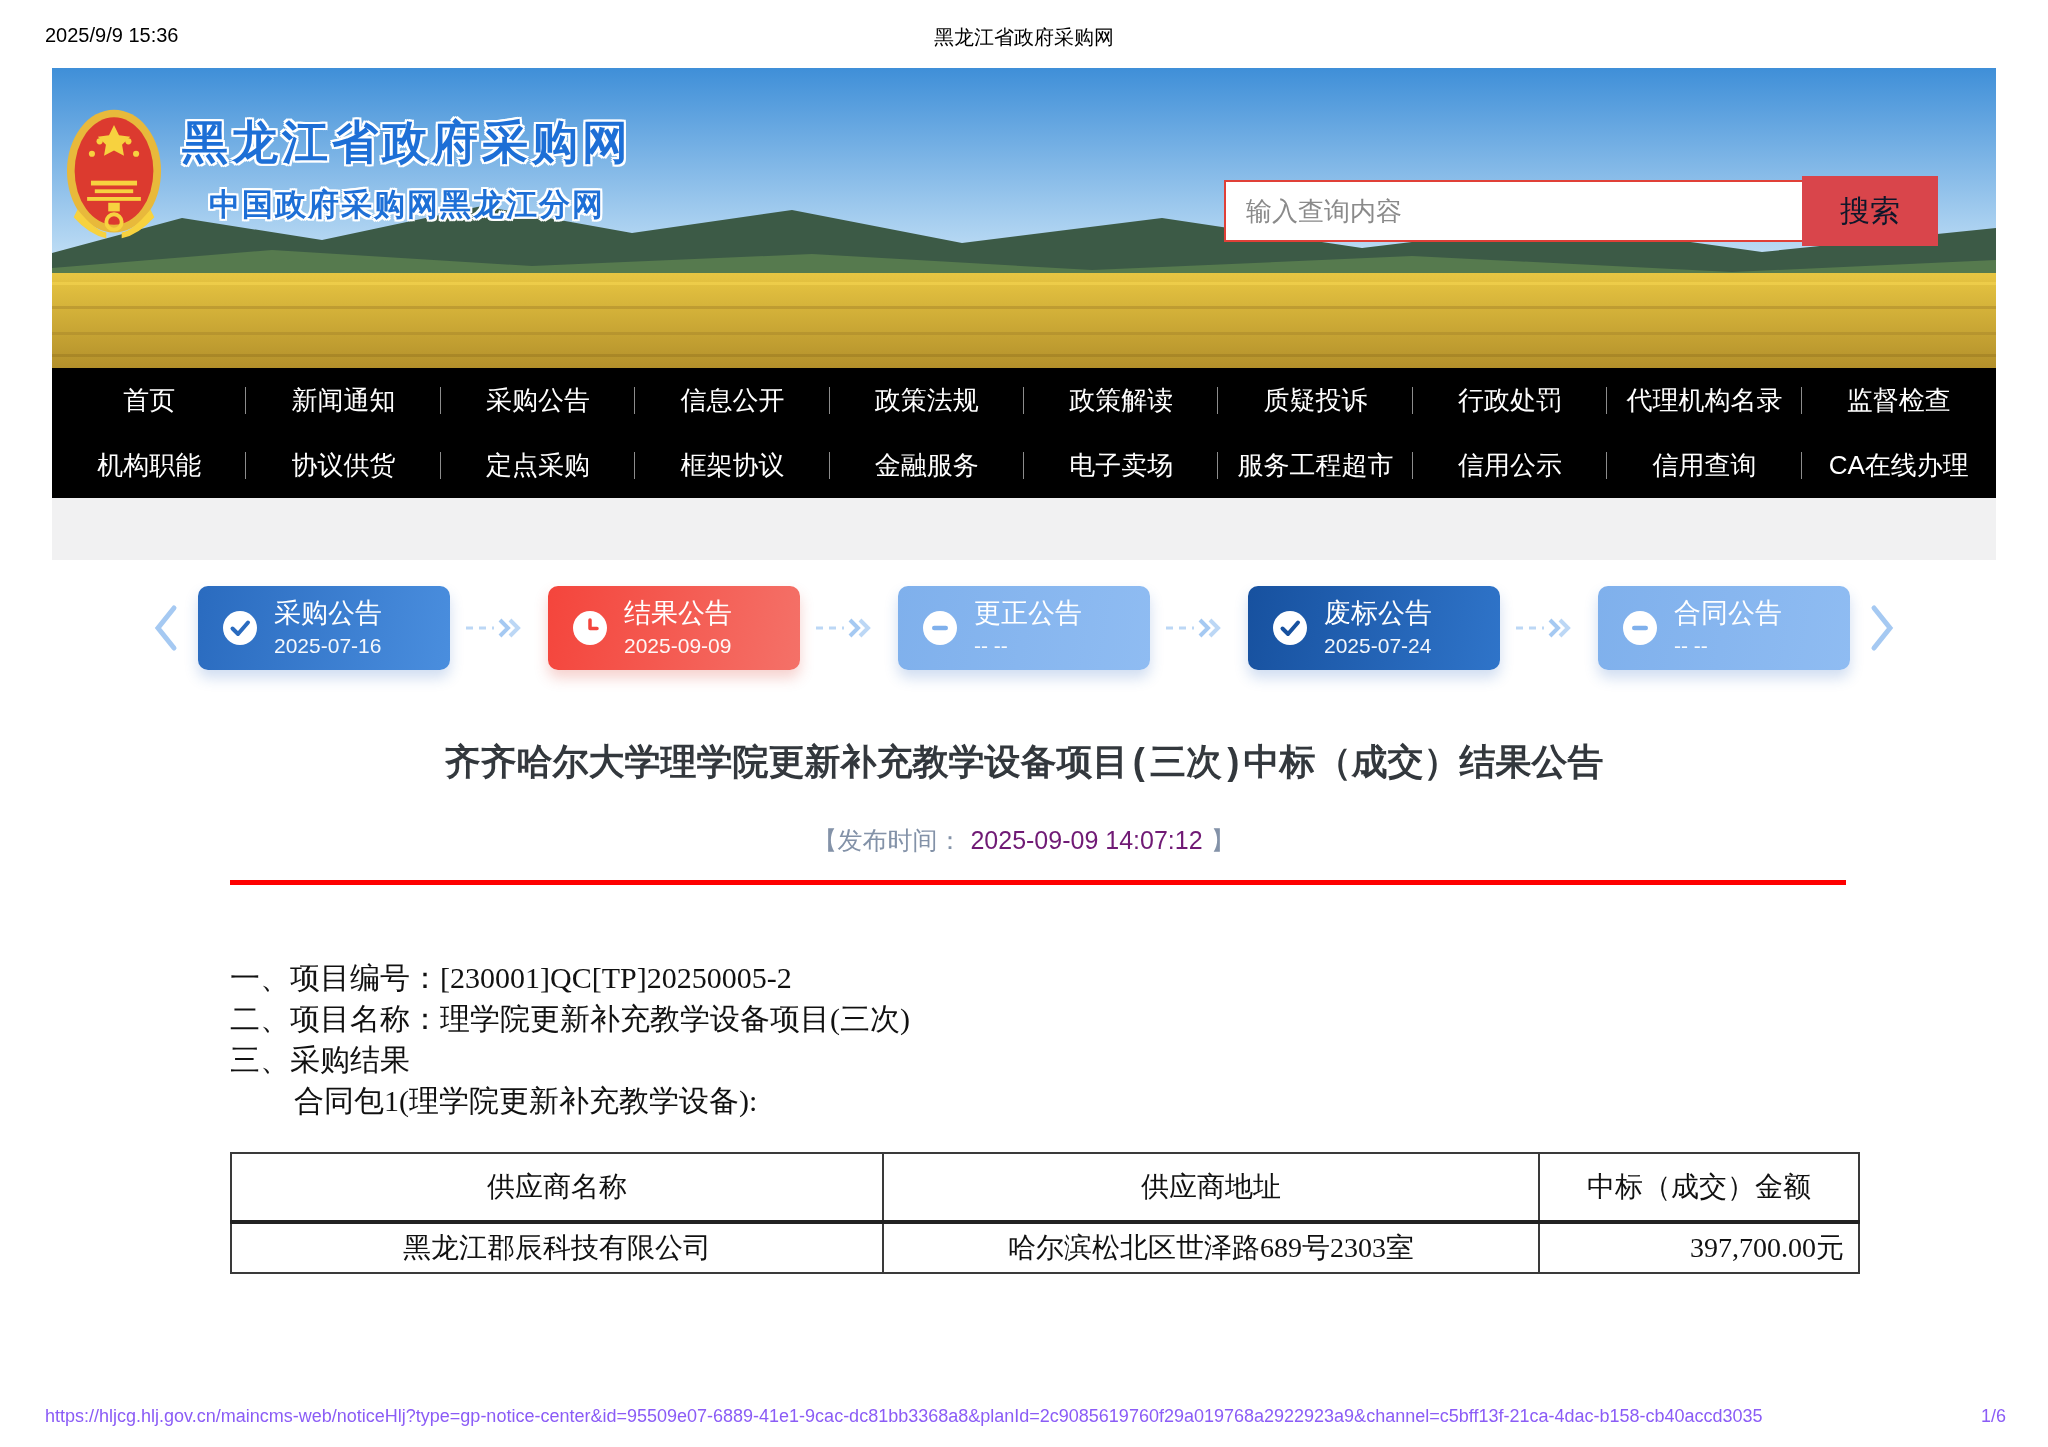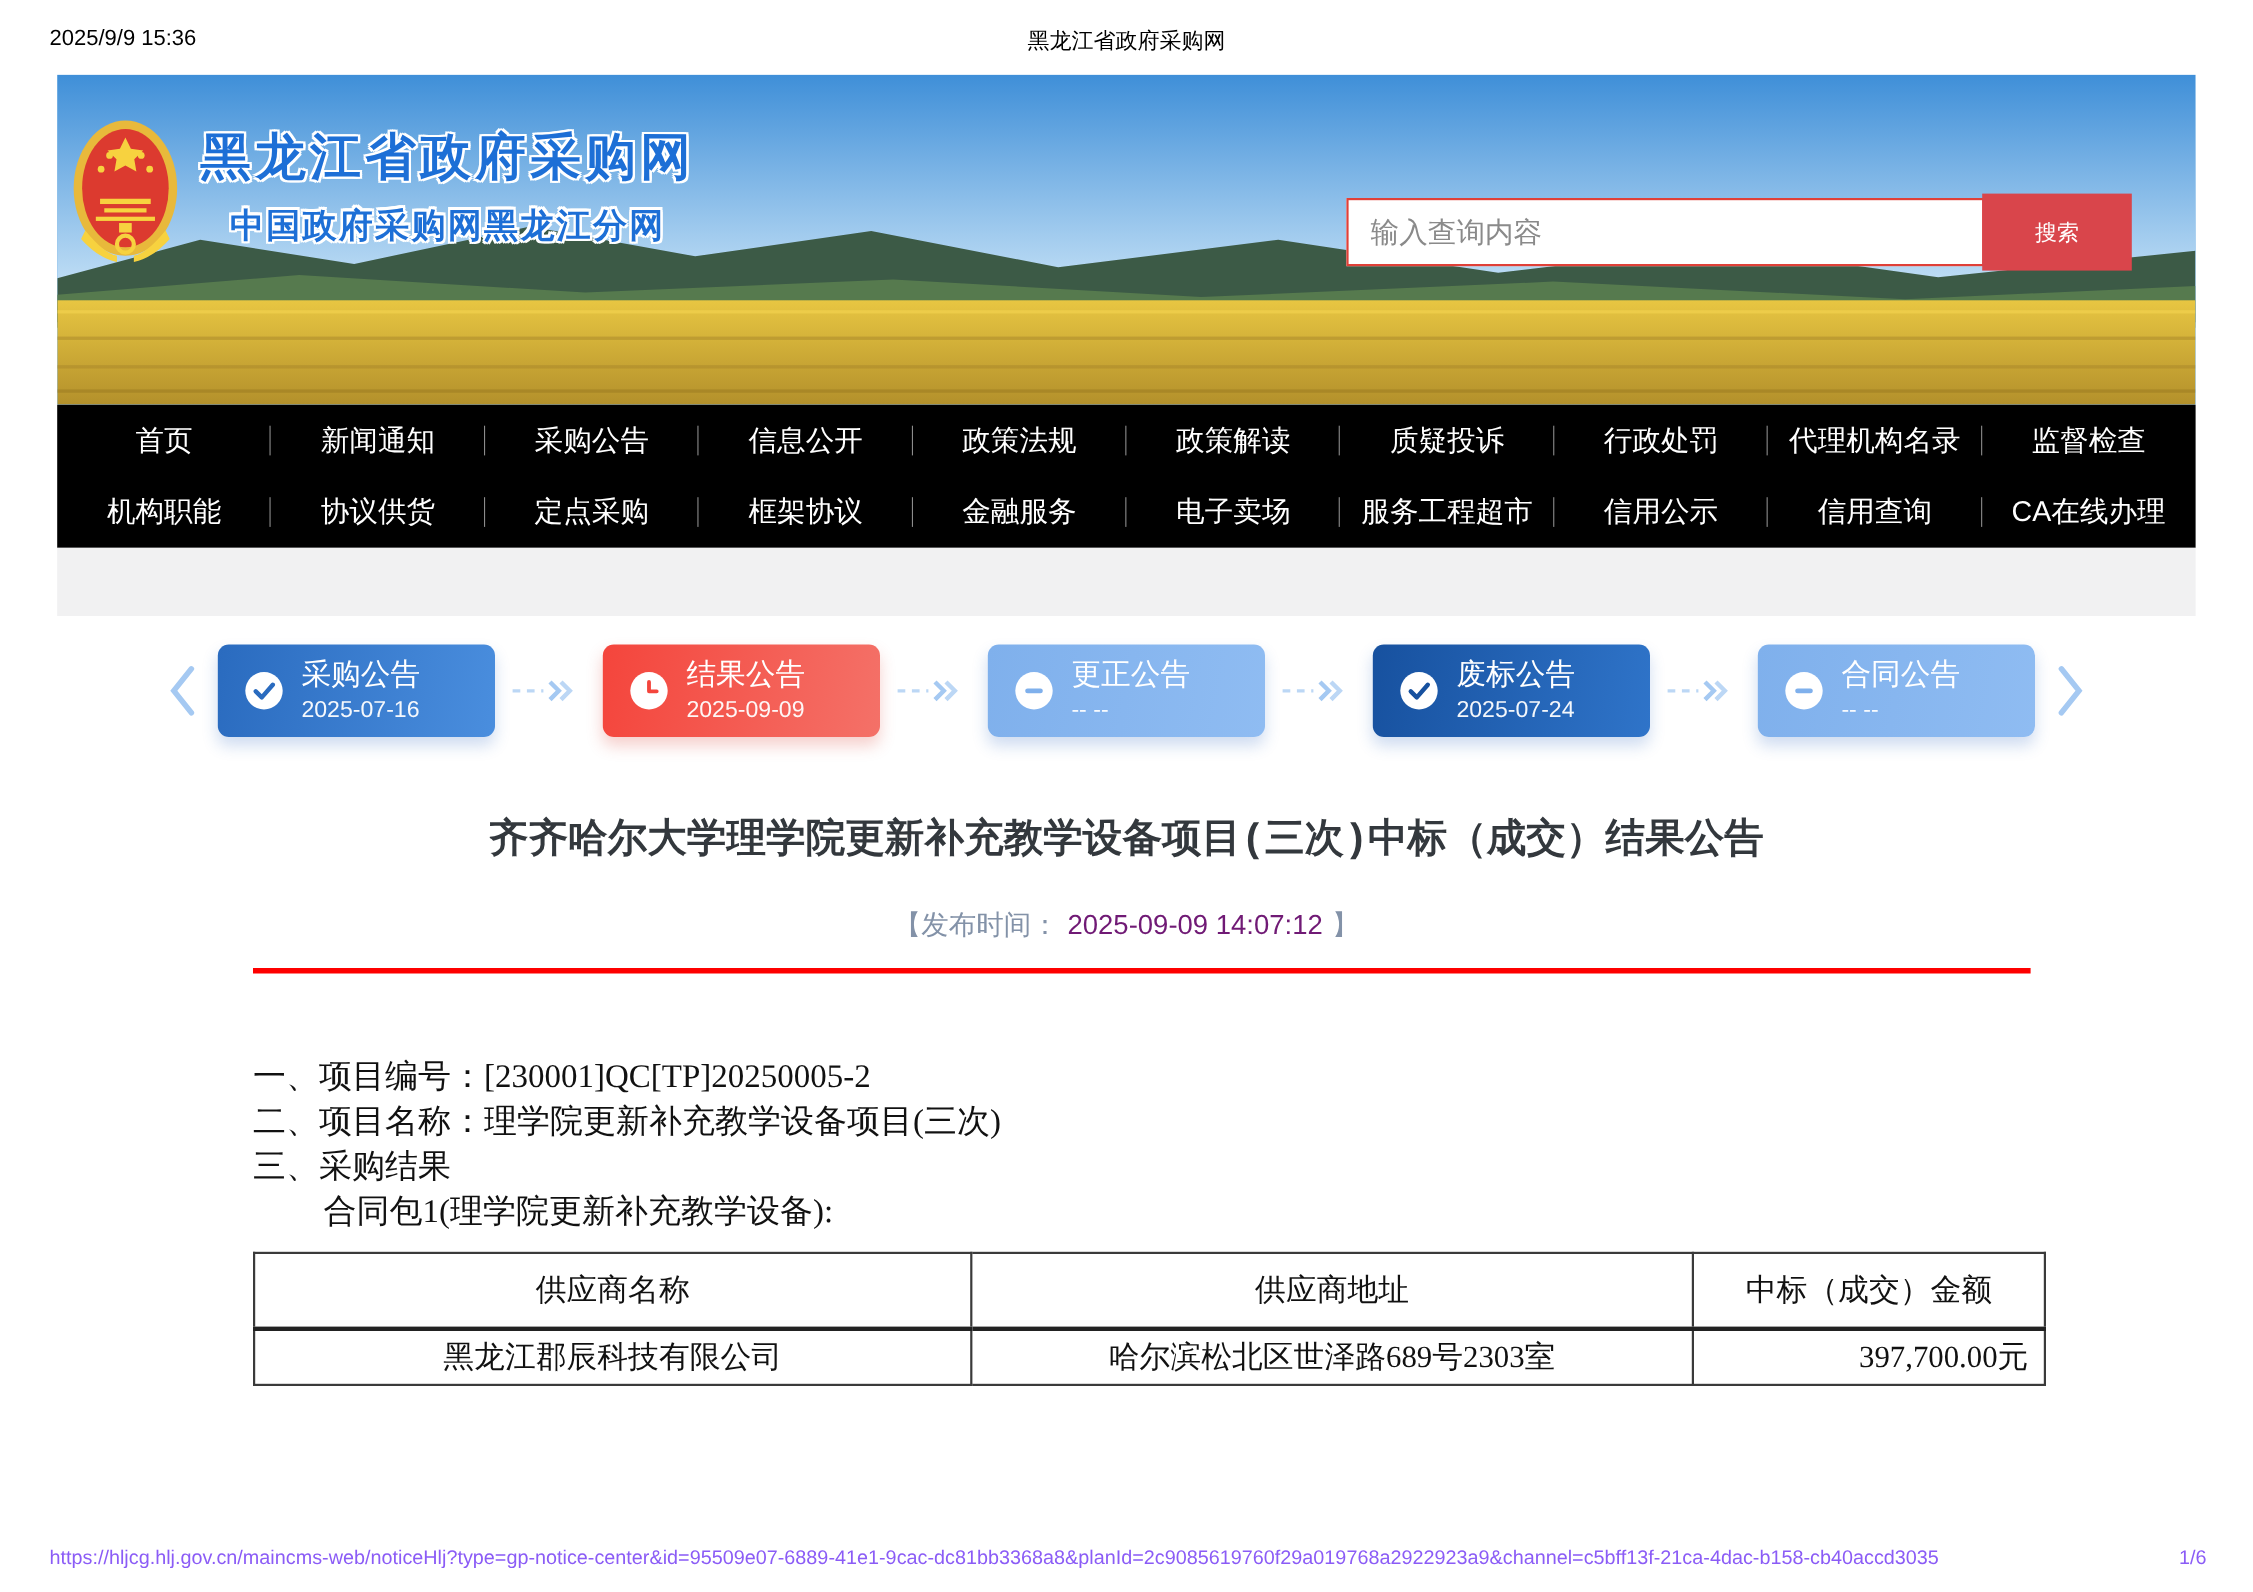--- a/index.html
+++ b/index.html
@@ -17,21 +17,21 @@
   .brand { position:absolute; left:14px; top:20px; display:flex; }
   .emblem { width:96px; height:170px; }
   .brand-text { margin-left:20px; padding-top:24px; }
   .site-title { font-size:46px; font-weight:bold; color:#1d6fd6; letter-spacing:4px;
     text-shadow:-2px -2px 0 #fff,2px -2px 0 #fff,-2px 2px 0 #fff,2px 2px 0 #fff,0 -2px 0 #fff,0 2px 0 #fff,-2px 0 0 #fff,2px 0 0 #fff; }
   .site-subtitle { margin-top:10px; font-size:31px; font-weight:bold; color:#1d6fd6; letter-spacing:2px;
     text-shadow:-2px -2px 0 #fff,2px -2px 0 #fff,-2px 2px 0 #fff,2px 2px 0 #fff,0 -2px 0 #fff,0 2px 0 #fff,-2px 0 0 #fff,2px 0 0 #fff;text-align:center; }
   .search { position:absolute; top:108px; right:58px; display:flex; align-items:center; }
   .search-input { width:536px; height:58px; border:2px solid #e04038; padding:0 20px; font-size:26px; color:#333; outline:none; font-family:"Liberation Sans",sans-serif; }
   .search-input::placeholder { color:#8a8a8a; }
-  .search-btn { width:136px; height:70px; margin-left:-2px; background:#d9454b; color:#ffffff; font-size:20px; border:none; cursor:pointer; font-family:"Liberation Sans",sans-serif; }
+  .search-btn { width:136px; height:70px; margin-left:-2px; background:#d9454b; color:#0f172a; font-size:30px; border:none; cursor:pointer; font-family:"Liberation Sans",sans-serif; }
 
   
   .nav { position:absolute; left:52px; top:368px; width:1944px; height:130px; background:#000000; }
   .nav-row { display:grid; grid-template-columns:repeat(10,1fr); height:65px; }
   .nav-item { position:relative; text-align:center; color:#fff; font-size:26px; text-decoration:none; line-height:65px; height:65px; cursor:pointer; }
   .nav-item::after { content:""; position:absolute; right:0; top:19px; width:1px; height:27px; background:rgba(255,255,255,.55); }
   .nav-item:last-child::after { display:none; }
   .gray-strip { position:absolute; left:52px; top:498px; width:1944px; height:62px; background:#f1f1f2; }
 
   
@@ -57,21 +57,21 @@
   .article-title { position:absolute; top:738px; left:0; width:2048px; text-align:center; font-size:36px; font-weight:bold; color:#33383d; margin:0;font-family:Liberation Mono, monospace; }
   .publish { position:absolute; top:824px; left:0; width:2048px; text-align:center; font-size:25px; color:#8392a8; }
   .publish-date { color:#701a75; margin:0 8px; }
   .divider { position:absolute; top:880px; left:230px; width:1616px; height:5px; background:#fe0000; }
 
   .body-text { position:absolute; left:230px; top:958px; width:1616px; font-family:"Liberation Serif", serif; color:#111; }
   .body-text p { margin:0; font-size:30px; }
   .p2 { margin-top:56px; }
   .p3 { margin-top:52px; }
   .p4 { margin-top:42px; padding-left:64px; font-size:28px; }
-  .result-table { margin-top:16px; width:1616px; border-collapse:collapse; font-family:"Liberation Serif", serif; table-layout:fixed; }
+  .result-table { margin-top:30px; width:1616px; border-collapse:collapse; font-family:"Liberation Serif", serif; table-layout:fixed; }
   .result-table th, .result-table td { border:2px solid #3a3a3a; font-weight:normal; font-size:28px; color:#111; text-align:center; }
   .result-table th { height:64px; border-bottom:4px solid #222; }
   .result-table td { height:46px; }
   .col-name { width:648px; } .col-addr { width:652px; } .col-amt { width:316px; }
   .amount { text-align:right !important; padding-right:14px; }
 
   
   .print-footer { position:absolute; left:45px; right:42px; top:1406px; display:flex; justify-content:space-between; font-size:18px; color:#8b5cf6; }
 </style>
 </head>

